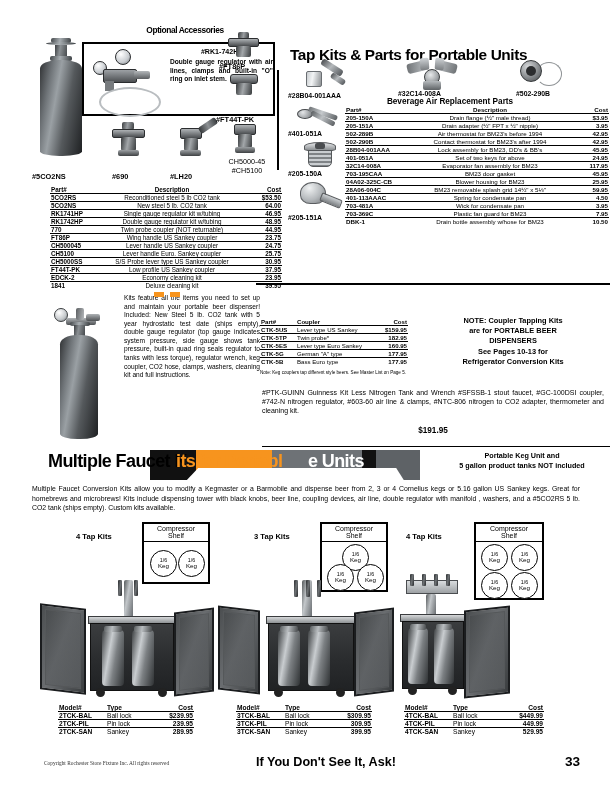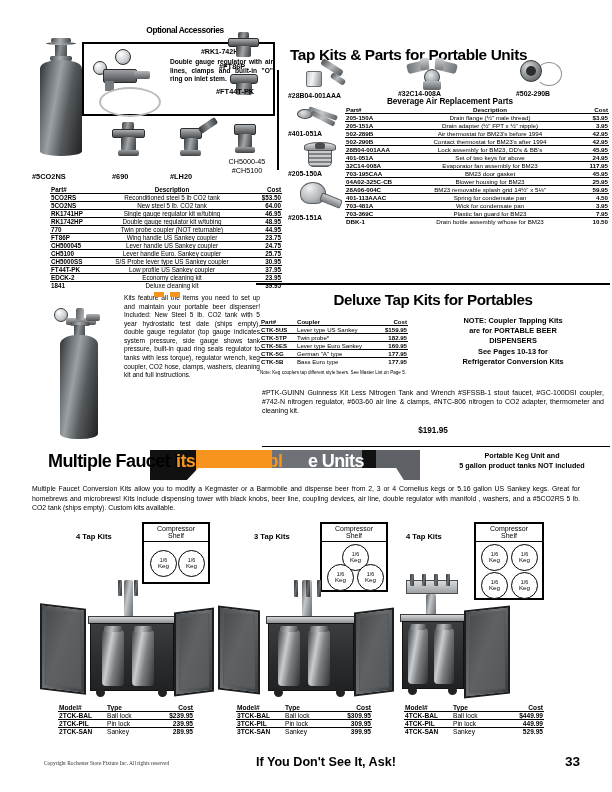--- a/index.html
+++ b/index.html
@@ -146,21 +146,21 @@
     <div class="abs" style="left:12px; top:0px; width:11px; height:7px; background:linear-gradient(100deg,#35383a,#9a9ea1 50%,#35383a); border-radius:2px;"></div>
     <div class="abs" style="left:2px; top:6px; width:31px; height:9px; background:linear-gradient(180deg,#adb1b4,#494c4f); border:0.8px solid #2b2d2f; border-radius:2px;"></div>
     <div class="abs" style="left:10px; top:14px; width:15px; height:11px; background:linear-gradient(100deg,#36393b,#a3a7aa 45%,#383b3d); border-radius:2px;"></div>
   </div>
   <div class="abs b" style="left:189px; top:36px; font-size:7.4px;">#FT86P</div>
 
   <div class="art" style="left:196px; top:46px; width:36px; height:28px;">
     <div class="abs" style="left:4px; top:2px; width:28px; height:10px; background:linear-gradient(180deg,#b2b6b9,#4c4f52); border:0.8px solid #2b2d2f; border-radius:3px;"></div>
     <div class="abs" style="left:10px; top:11px; width:16px; height:12px; background:linear-gradient(100deg,#36393b,#a3a7aa 45%,#383b3d); border-radius:2px;"></div>
   </div>
-  <div class="abs b" style="left:186px; top:61px; font-size:7.4px;">#FT44T-PK</div>
+  <div class="abs b" style="left:186px; top:89px; font-size:7.4px;">#FT44T-PK</div>
 
   <div class="art" style="left:196px; top:90px; width:40px; height:40px;">
     <div class="abs" style="left:24px; top:0px; width:17px; height:7px; background:linear-gradient(100deg,#2f3234,#90949 50%,#34373a); transform:rotate(-28deg); border-radius:2px;"></div>
     <div class="abs" style="left:8px; top:8px; width:22px; height:11px; background:linear-gradient(180deg,#b0b4b7,#4b4e51); border:0.8px solid #2b2d2f; border-radius:2px;"></div>
     <div class="abs" style="left:12px; top:18px; width:14px; height:14px; background:linear-gradient(100deg,#36393b,#a3a7aa 45%,#383b3d); border-radius:2px;"></div>
     <div class="abs" style="left:9px; top:31px; width:20px; height:6px; background:linear-gradient(180deg,#9ca0a3,#3e4143); border-radius:2px;"></div>
   </div>
   <div class="abs ctr" style="left:186px; top:131px; width:62px; font-size:7.2px;">CH5000-45</div>
   <div class="abs ctr" style="left:186px; top:140px; width:62px; font-size:7.2px;">#CH5100</div>
 
@@ -391,21 +391,20 @@
   </div>
 
   <div class="abs" style="left:94px; top:2px; width:136px; font-size:6.6px; line-height:1.30; text-align:justify;">Kits feature all the items you need to set up and maintain your portable beer dispenser! Included: New Steel 5 lb. CO2 tank with 5 year hydrostatic test date (ships empty), double gauge regulator (top gauge indicates system pressure, side gauge shows tank pressure, built-in quad ring seals regulator to tanks with less torque), regulator wrench, keg coupler, CO2 hose, clamps, washers, cleaning kit and full instructions.</div>
 </div>
 
 <div class="abs orange-band" style="left:154px; top:292px; width:10px; height:5px;"></div>
 <div class="abs orange-band" style="left:170px; top:292px; width:10px; height:5px;"></div>
 
 <div class="abs" style="left:256px; top:288px; width:354px; height:152px;">
 
-  <div class="abs sect-title ctr" style="left:0px; top:4px; width:354px; font-size:15.2px;">Deluxe Tap Kits for Portables</div>
 
   <table class="pt" style="position:absolute; left:4px; top:30px; width:148px; font-size:6.1px;">
     <thead>
       <tr>
         <th class="pn" style="width:36px; text-align:left;">Part#</th>
         <th style="text-align:left;">Coupler</th>
         <th class="cst" style="width:32px;">Cost</th>
       </tr>
     </thead>
     <tbody>

